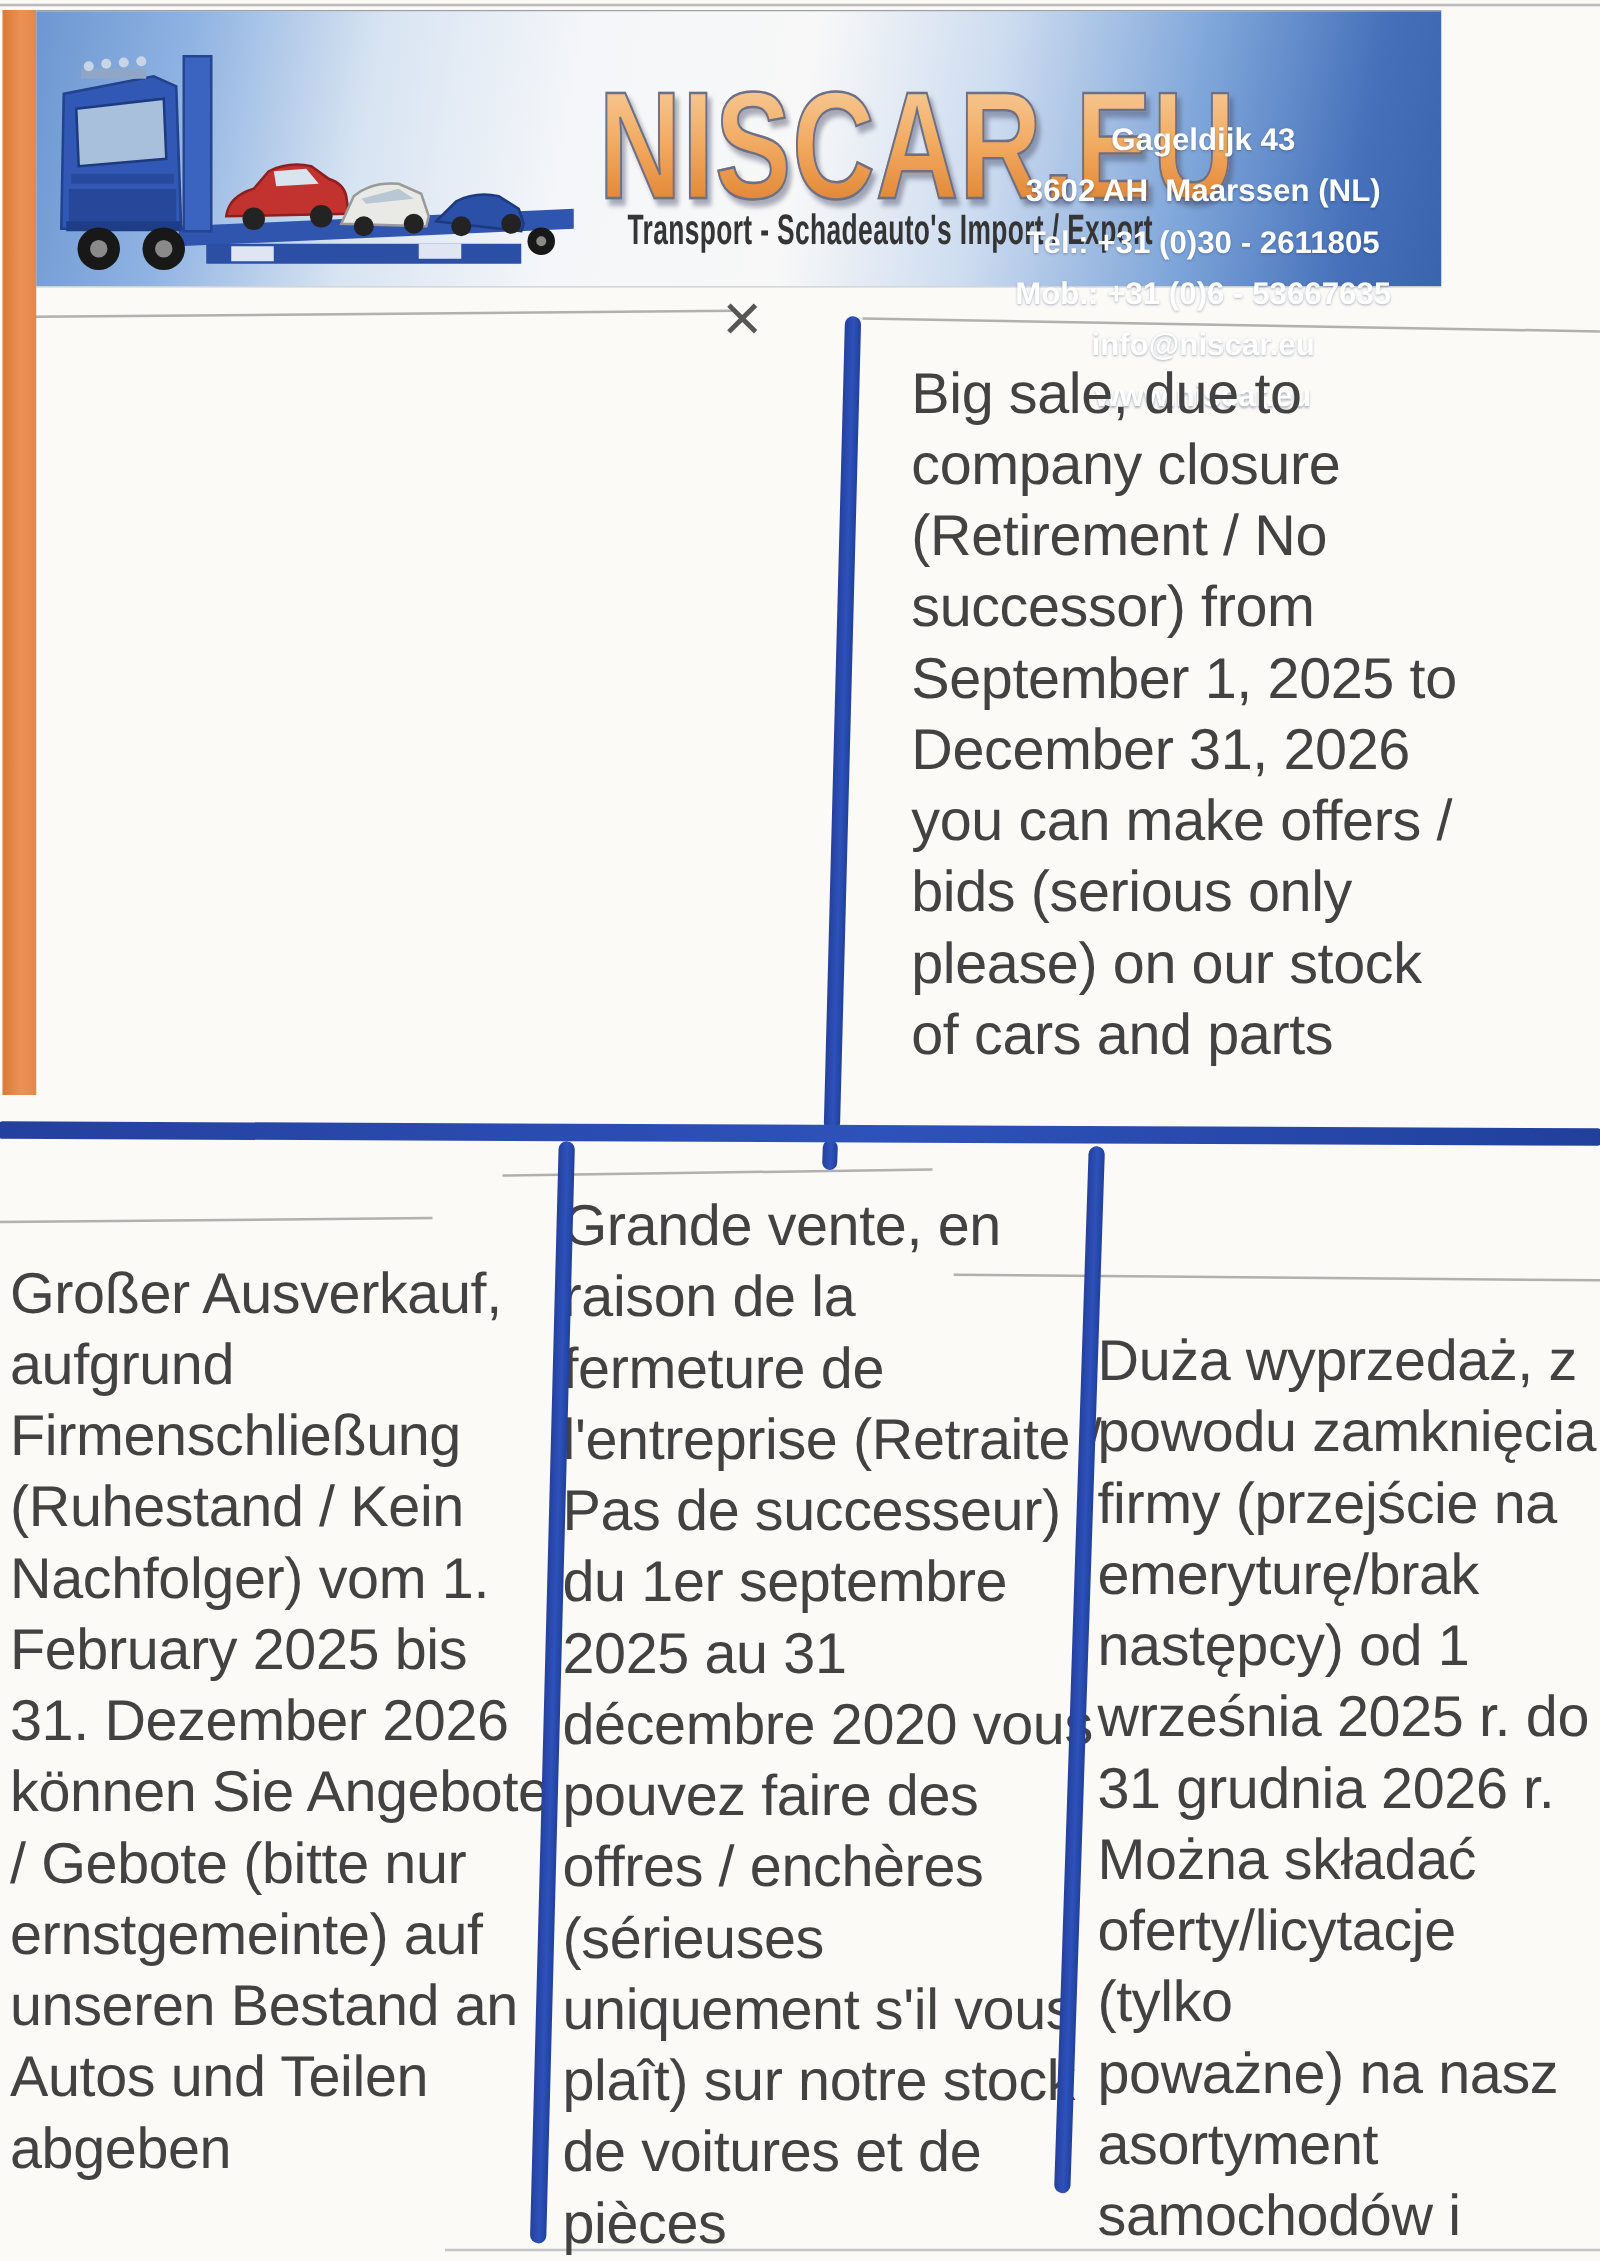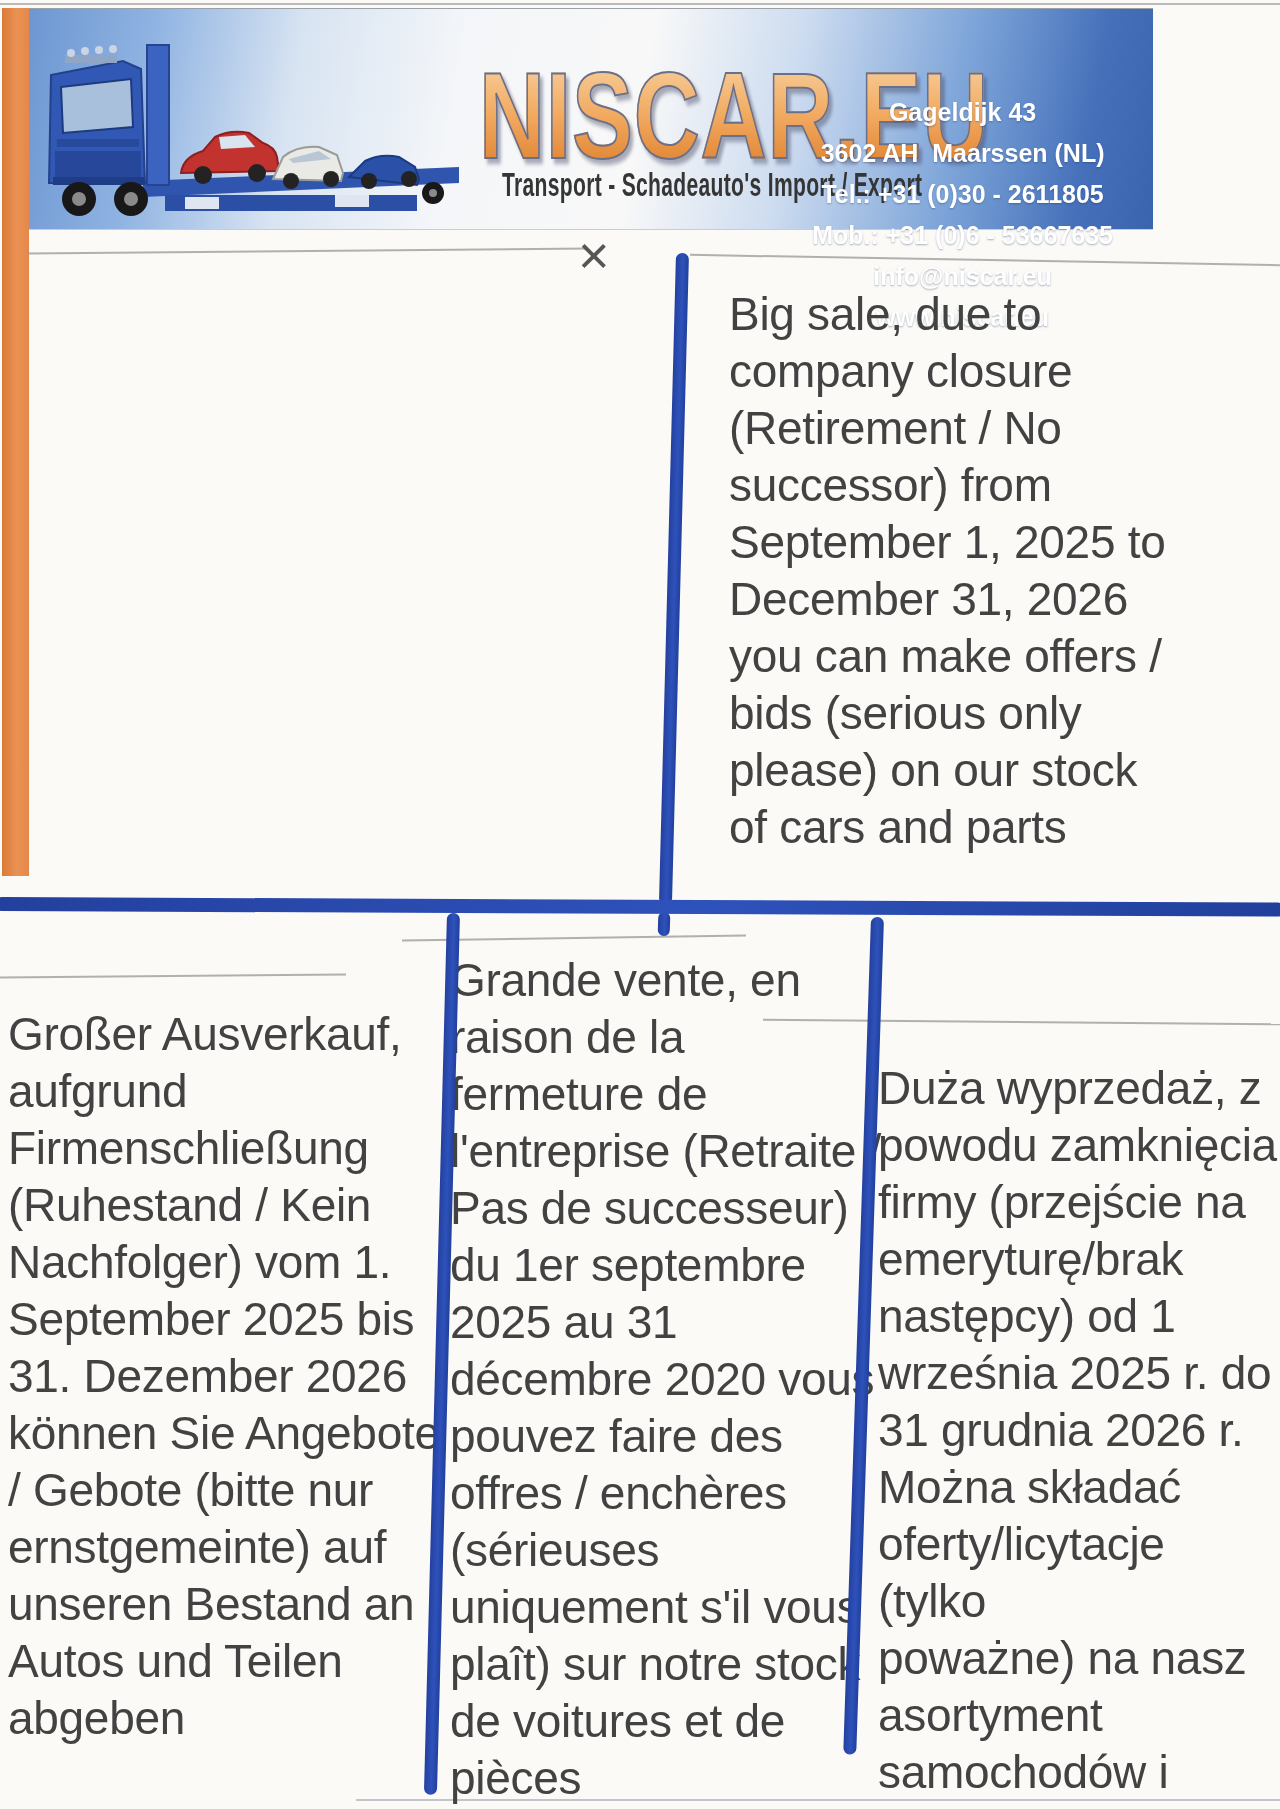--- a/index.html
+++ b/index.html
@@ -158,21 +158,21 @@
 December 31, 2026
 you can make offers /
 bids (serious only
 please) on our stock
 of cars and parts</div>
   <div class="block block-german">Großer Ausverkauf,
 aufgrund
 Firmenschließung
 (Ruhestand / Kein
 Nachfolger) vom 1.
-September 2025 bis
+February 2025 bis
 31. Dezember 2026
 können Sie Angebote
 / Gebote (bitte nur
 ernstgemeinte) auf
 unseren Bestand an
 Autos und Teilen
 abgeben</div>
   <div class="block block-french">Grande vente, en
 raison de la
 fermeture de

